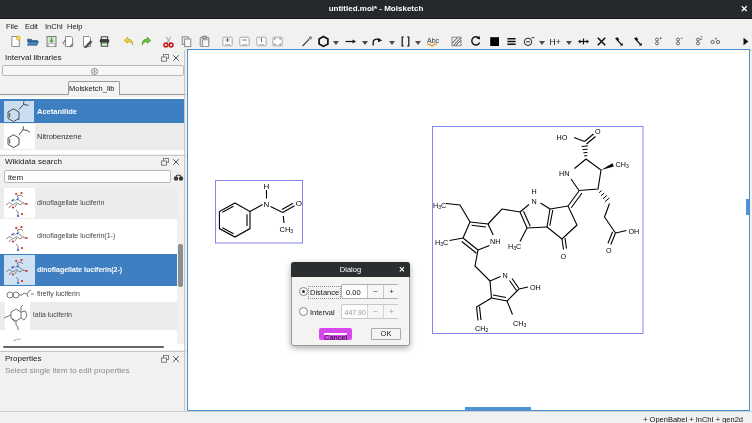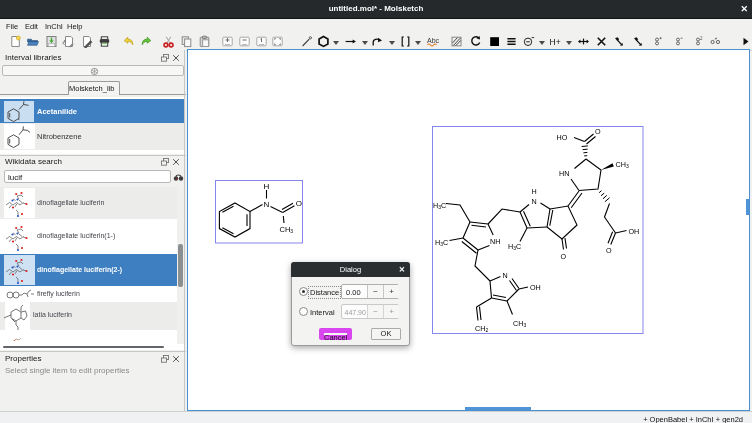--- a/index.html
+++ b/index.html
@@ -237,21 +237,21 @@
 <span style="position:absolute;left:5px;top:2px;font-size:8px;color:#161616">Wikidata search</span>
 <svg style="position:absolute;right:17px;top:3px" width="8" height="8" viewBox="0 0 8 8">
           <rect x="2.4" y="0.4" width="5" height="4.2" fill="none" stroke="#666" stroke-width=".8"></rect>
           <rect x="0.4" y="3" width="5" height="4.2" fill="#f1f1f0" stroke="#666" stroke-width=".8"></rect>
         </svg>
 <svg style="position:absolute;right:6px;top:3px" width="8" height="8" viewBox="0 0 8 8">
           <path d="M1.2 1.2 L6.8 6.8 M6.8 1.2 L1.2 6.8" stroke="#555" stroke-width="1"></path>
         </svg>
 </div>
 <div style="position:absolute;left:4px;top:120px;width:167px;height:13px;background:#fff;border:1px solid #b9b9b8;border-radius:2px">
-        <span style="position:absolute;left:3px;top:2px;font-size:8px;color:#161616">lucif</span>
+        <span style="position:absolute;left:3px;top:2px;font-size:8px;color:#161616">item</span>
       </div>
 <svg style="position:absolute;left:173px;top:122px" width="11" height="10" viewBox="0 0 11 10">
         <circle cx="3" cy="6.5" r="2.2" fill="#3a3a3a"></circle>
         <circle cx="8" cy="6.5" r="2.2" fill="#3a3a3a"></circle>
         <path d="M3 4.5 C3.5 2.5 7.5 2.5 8 4.5" stroke="#3a3a3a" fill="none" stroke-width="1.2"></path>
         <circle cx="3.4" cy="7" r=".7" fill="#b22"></circle>
       </svg>
 <div style="position:absolute;left:0;top:136.8px;width:184px;height:163px;background:#fff"></div>
       <div style="position:absolute;left:0;top:136.8px;width:184px;height:32.6px;background:#ececeb;overflow:hidden">
         <div style="position:absolute;left:3.5px;top:1.3px;width:31px;height:30px;background:#fff"></div>

